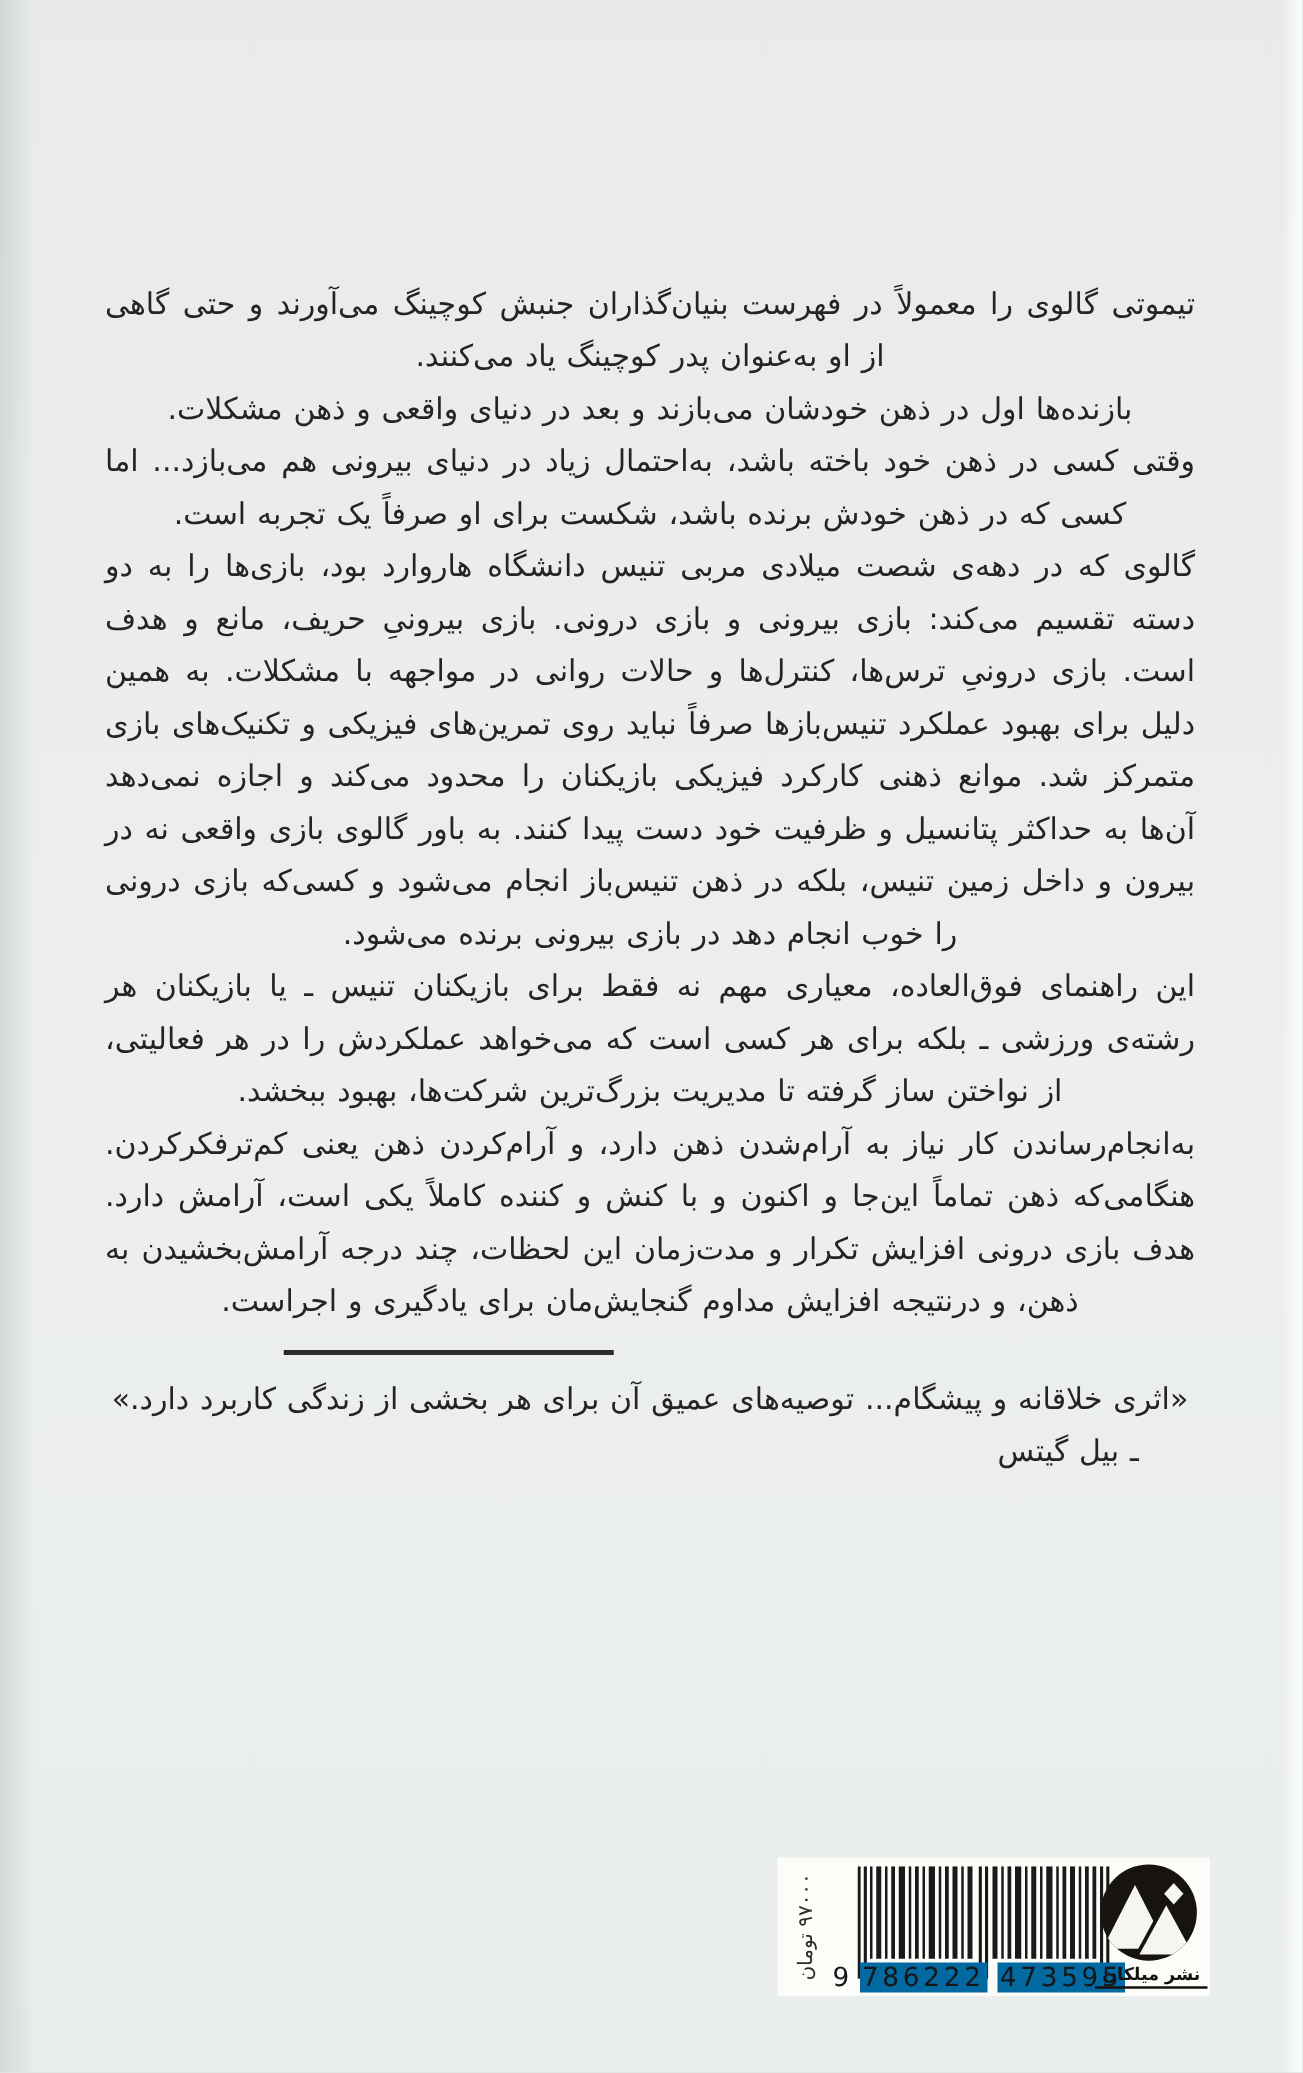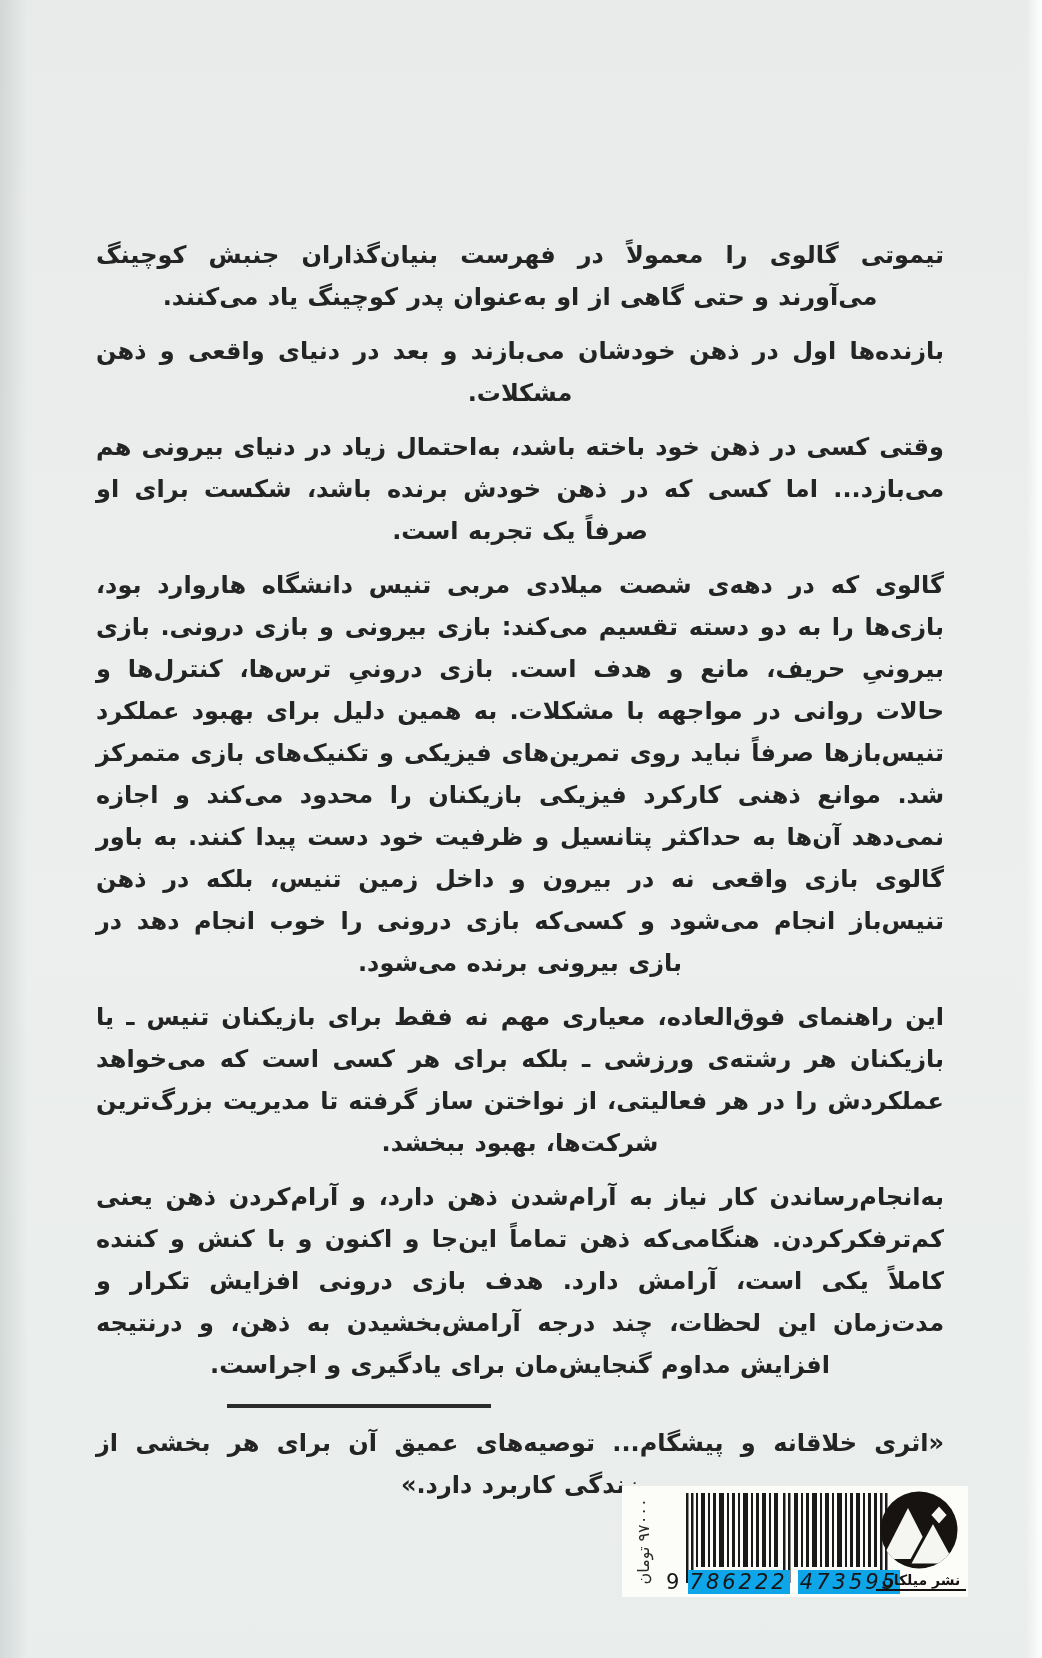--- a/index.html
+++ b/index.html
@@ -29,26 +29,25 @@
   
   .text-column {
     position: absolute;
     top: 222px; right: 86px; width: 872px;
     direction: rtl;
     color: #242424;
     font-size: 24px;
     line-height: 42px;
   }
   .text-column p {
-    margin: 12px;
+    margin: 0;
     text-align: justify;
     text-align-last: center;
     -moz-text-align-last: center;
     word-spacing: 1px;
-    font-weight: bold;
   }
   .divider {
     width: 264px; height: 4px;
     background: #2b2b2b;
     margin: 18px 465px 14px auto; 
   }
   .quote-line {
     margin: 0;
     text-align: left;
     text-align-last: center;
@@ -81,21 +80,21 @@
     color: #2a2a2a;
     letter-spacing: 1px;
   }
   .barcode-svg { position: absolute; left: 64px; top: 7px; }
   .isbn-digits {
     position: absolute; left: 44px; top: 84px; width: 234px;
     display: flex; justify-content: space-between;
     font-size: 21px; color: #161616;
     background: transparent;
   }
-  .isbn-digits .grp { letter-spacing: 3px; background: #0ea5e9; padding: 0 2px; font-style: italic; }
+  .isbn-digits .grp { letter-spacing: 3px; background: #0369a1; padding: 0 2px; }
   .logo-wrap { position: absolute; left: 258px; top: 5px; width: 80px; height: 80px; }
   .publisher-name {
     position: absolute; left: 254px; top: 86px; width: 90px;
     direction: rtl; text-align: center;
     font-size: 14px; font-weight: 700; color: #151210;
     border-bottom: 2px solid #151210;
     padding-bottom: 1px;
   }
 </style>
 </head>

